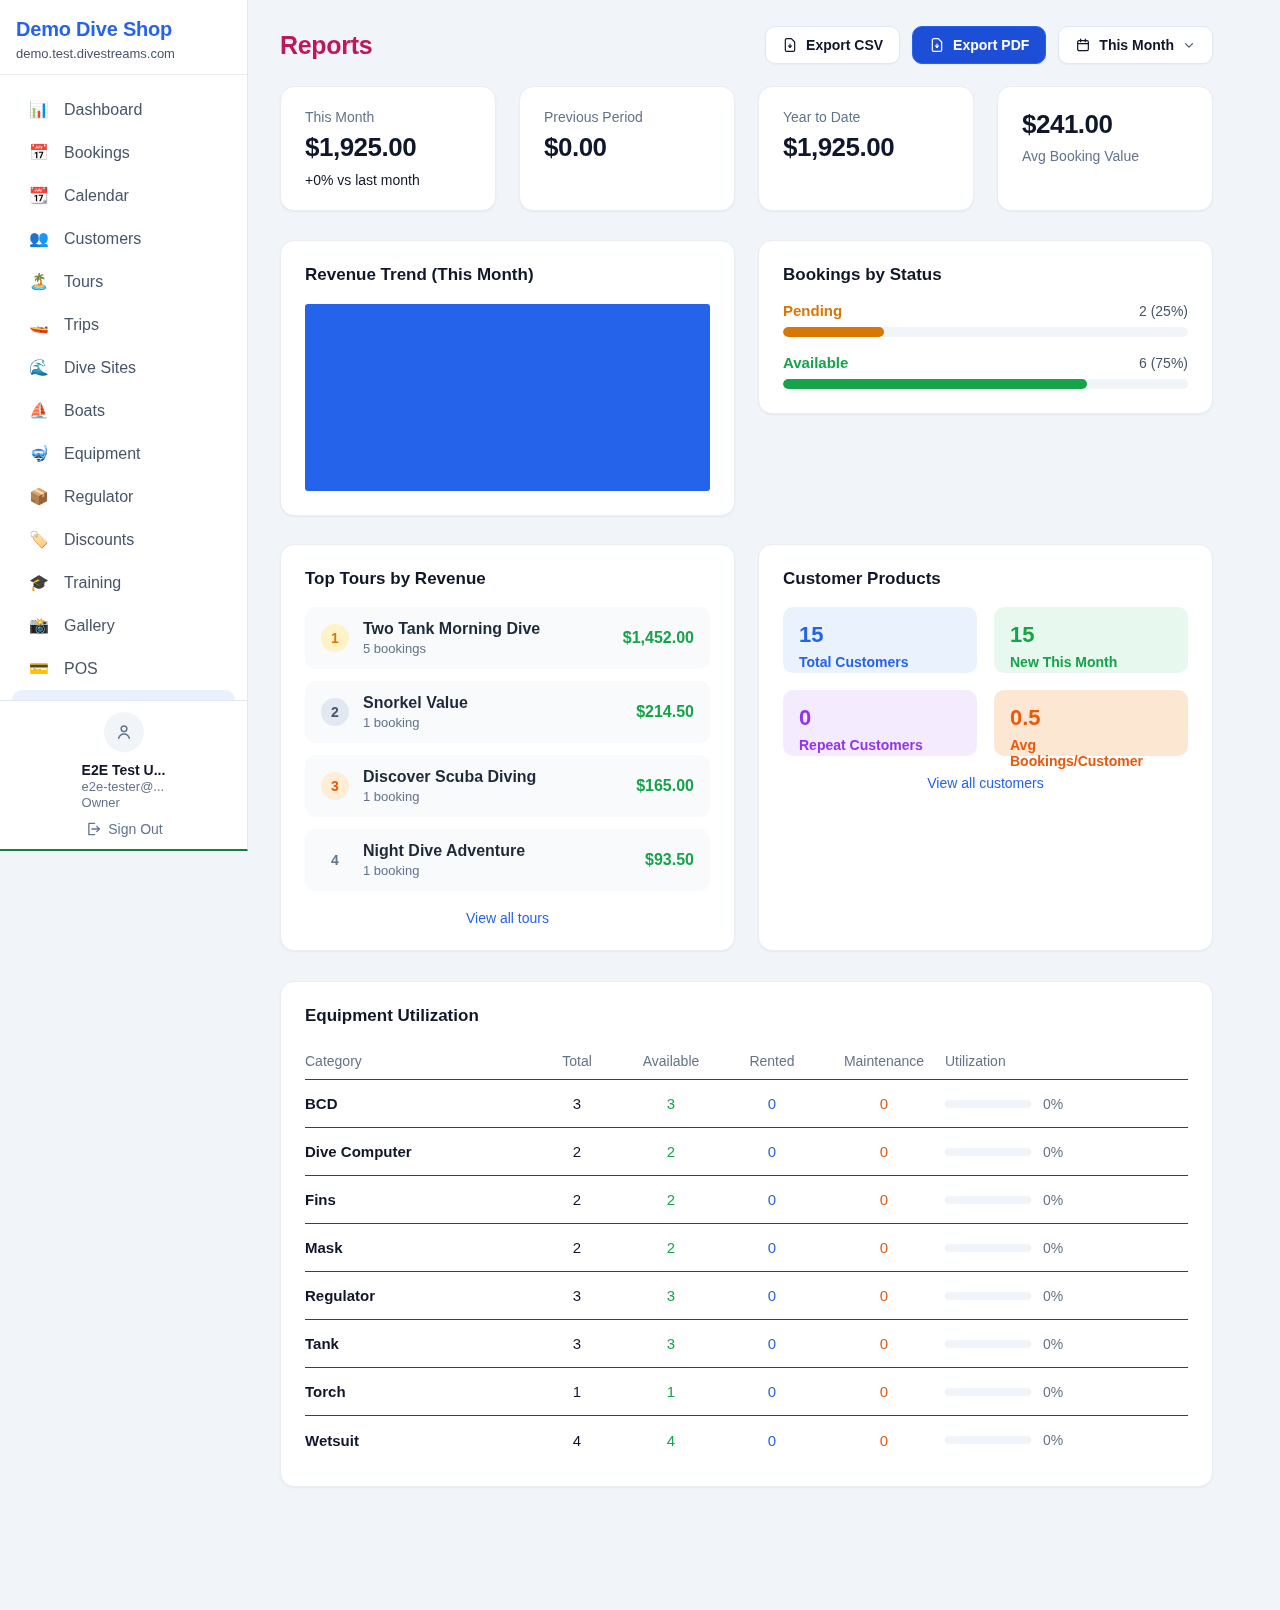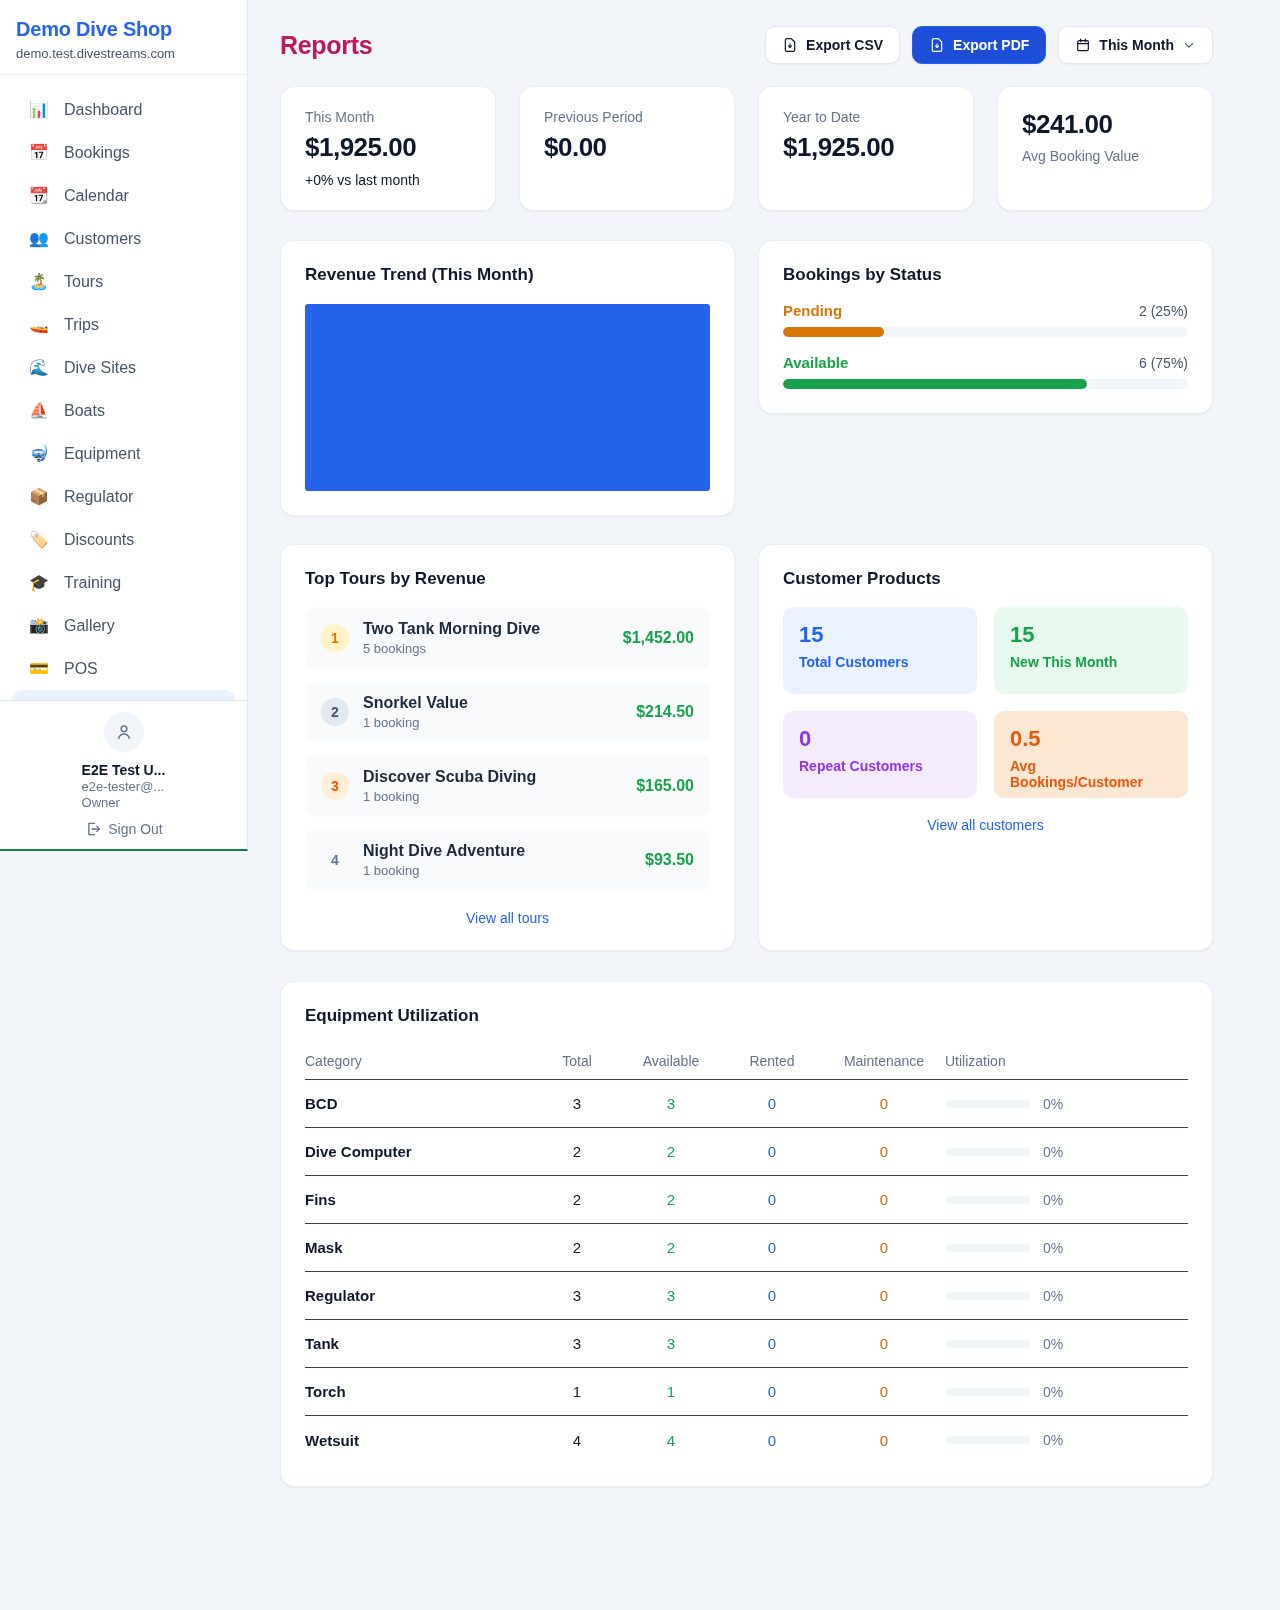--- a/index.html
+++ b/index.html
@@ -110,21 +110,21 @@
   .tour-info { flex:1 1 auto; min-width:0; }
   .tour-name { font-size:16px; font-weight:600; color:#1e293b; }
   .tour-bookings { font-size:13px; color:#64748b; margin-top:3px; }
   .tour-revenue { font-size:16px; font-weight:700; color:#16a34a; flex:0 0 auto; }
   .card-link {
     display:block; text-align:center; color:#2563eb; font-size:14px;
     margin-top:19px; text-decoration:none; cursor:pointer;
   }
   .insights-card { padding:24px; }
   .tiles { display:grid; grid-template-columns:1fr 1fr; gap:17px; margin-top:18px; }
-  .tile { border-radius:10px; padding:15px 16px; height:87px; }
+  .tile { border-radius:10px; padding:15px 16px; height:66px; }
   .tile-value { font-size:22px; font-weight:800; }
   .tile-label { font-size:14px; font-weight:600; margin-top:6px; }
 
   
   .equip-card { padding:24px 24px 22px 24px; }
   .eq-grid { display:grid; grid-template-columns:228px 88px 100px 102px 122px 1fr; align-items:center; }
   .eq-header { height:38px; color:#64748b; font-size:14px; border-bottom:1px solid #334155; }
   .eq-row { height:48px; border-bottom:1px solid #334155; font-size:15px; }
   .eq-row:last-of-type { border-bottom:none; }
   .cell-cat { font-weight:600; color:#0f172a; }

